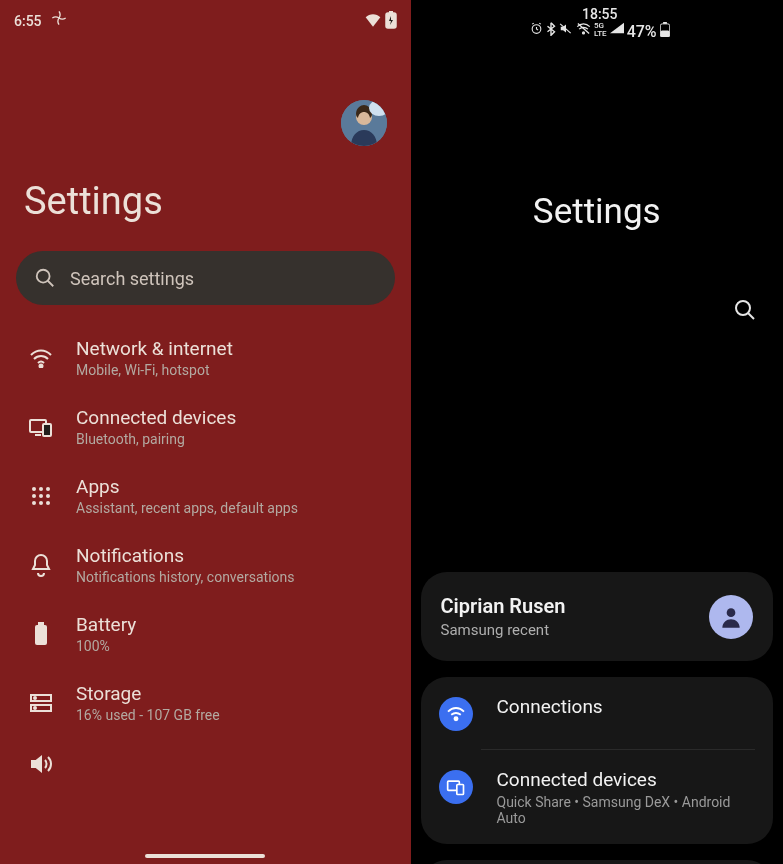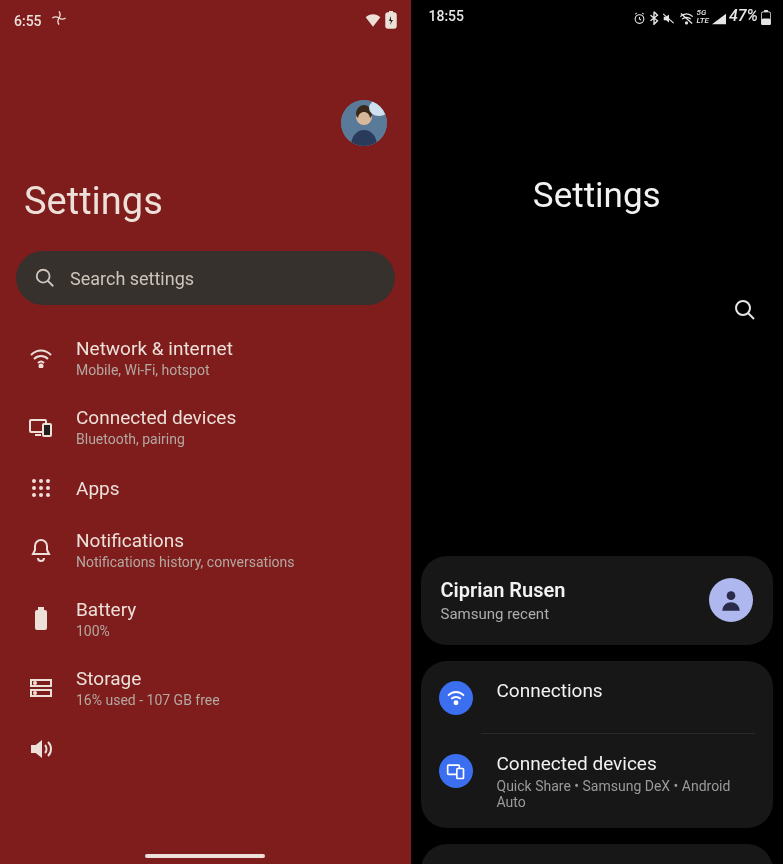--- a/index.html
+++ b/index.html
@@ -85,43 +85,43 @@
   .right {
     width: 392px;
     height: 864px;
     background: #000;
     color: #f0f0f0;
     position: relative;
   }
   .statusbar-r {
     display:flex;justify-content:space-between;align-items:center;
     padding:6px 12px 0 18px;
-    font-size:14px;font-weight:500;color:#e6e6e6;
-  }
-  .statusbar-r .ricons{display:flex;gap:3px;align-items:flex-end;font-size:11px;font-style:italic;}
+    font-size:14px;font-weight:500;color:#e6e6e6;flex-direction:column;
+  }
+  .statusbar-r .ricons{display:flex;gap:3px;align-items:flex-start;font-size:11px;}
   .title-r{
     text-align:center;
     font-size:35px;
     font-weight:400;
     padding-top:150px;
     color:#f2f2f2;
   }
   .search-icon-r{
     position:absolute;
     top:298px; right:26px;
     color:#e6e6e6;
   }
   .cards{ padding: 340px 10px 0 10px; display:flex;flex-direction:column;gap:16px;}
   .card{
     background:#171717;
     border-radius:26px;
     padding: 0;
   }
   .account-card{
-    display:flex;justify-content:space-between;
+    display:flex;align-items:center;justify-content:space-between;
     padding:22px 20px;
   }
   .account-card .texts{display:flex;flex-direction:column;gap:3px;}
   .account-card .name{font-size:20px;font-weight:600;color:#f2f2f2;}
   .account-card .sub{font-size:15px;color:#aeaeae;}
   .account-avatar{
     width:44px;height:44px;border-radius:50%;background:#aeb8ee;
     display:flex;align-items:center;justify-content:center;
   }
   .item-r{
@@ -238,20 +238,21 @@
             <circle cx="3" cy="10" r="2"></circle>
             <circle cx="10" cy="10" r="2"></circle>
             <circle cx="17" cy="10" r="2"></circle>
             <circle cx="3" cy="17" r="2"></circle>
             <circle cx="10" cy="17" r="2"></circle>
             <circle cx="17" cy="17" r="2"></circle>
           </svg>
       </span>
       <div class="texts">
         <span class="label">Apps</span>
+        <span class="sub">Assistant, recent apps, default apps</span>
       </div>
     </div>
 
     <div class="item-l">
       <span class="icon-slot">
         <svg width="22" height="24" viewBox="0 0 22 24" fill="none" stroke="#ece0d8" stroke-width="2">
             <path d="M11 2a6 6 0 016 6v4l2 4H3l2-4V8a6 6 0 016-6zM8 20a3 3 0 006 0"></path>
           </svg>
       </span>
       <div class="texts">

